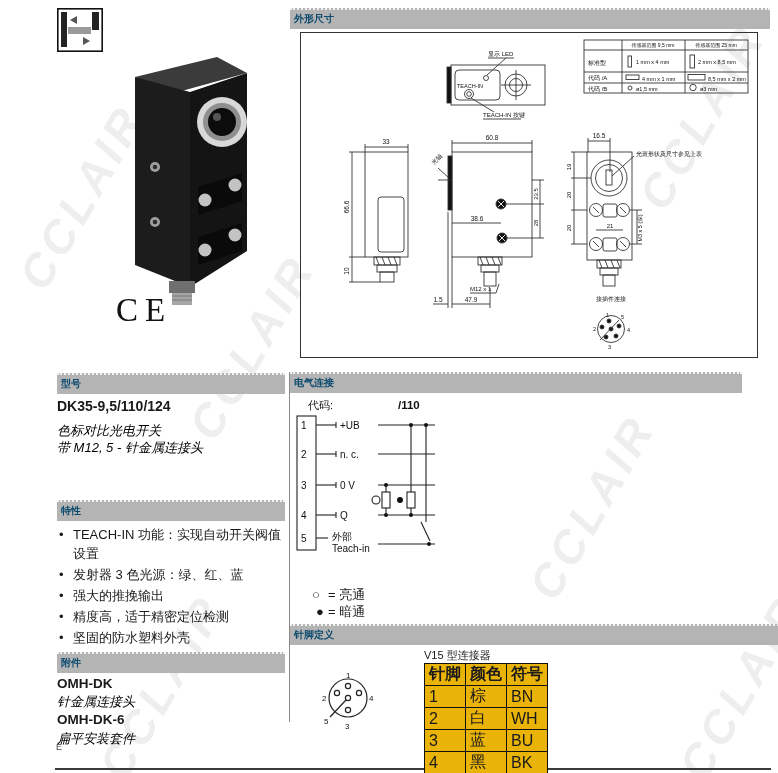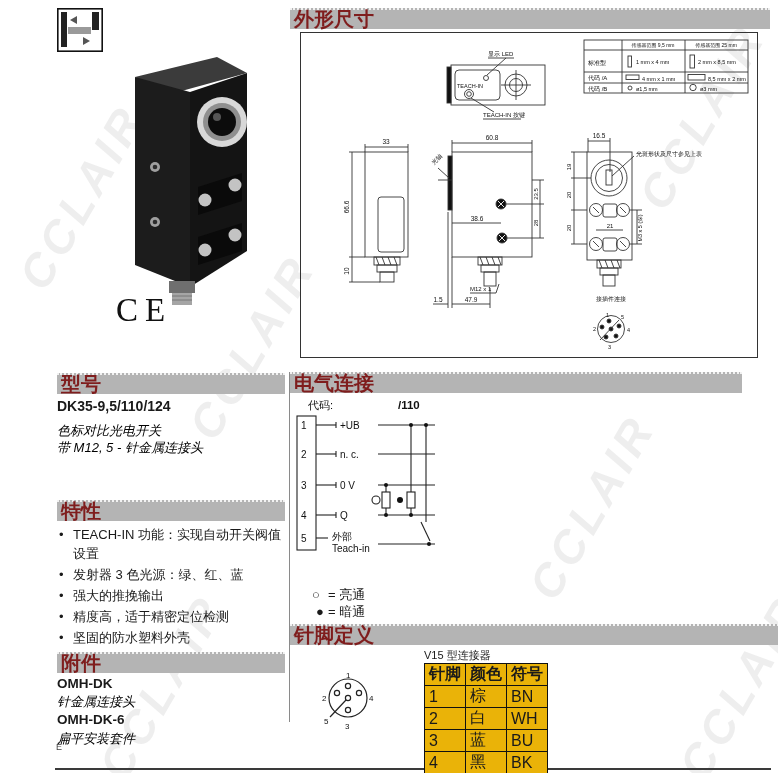--- a/index.html
+++ b/index.html
@@ -5,22 +5,22 @@
   * { margin:0; padding:0; box-sizing:border-box; }
   html,body { width:778px; height:773px; }
   body {
     position:relative; background:#ffffff; overflow:hidden;
     font-family:"Liberation Sans", sans-serif; color:#1a1a1a;
   }
   .abs { position:absolute; }
   .bar {
     position:absolute; background:#b4b4b4; height:21px;
     border-top:2px dotted #f2f2f2;
-    font-size:20px; font-weight:bold; line-height:18px; padding-left:4px;
-    color:#7f1d1d;
+    font-size:10px; font-weight:bold; line-height:18px; padding-left:4px;
+    color:#0c4a6e;
   }
   .wm {
     position:absolute; font-size:46px; font-weight:bold; font-style:italic;
     letter-spacing:5px; color:rgba(90,90,90,0.10);
     transform:rotate(-60deg); white-space:nowrap; pointer-events:none;
   }
   svg { position:absolute; overflow:visible; }
   svg text { font-family:"Liberation Sans", sans-serif; fill:#111; }
   .model-code { position:absolute; font-size:14px; font-weight:bold; }
   .desc { position:absolute; font-size:13px; color:#000000;font-style:italic; }

